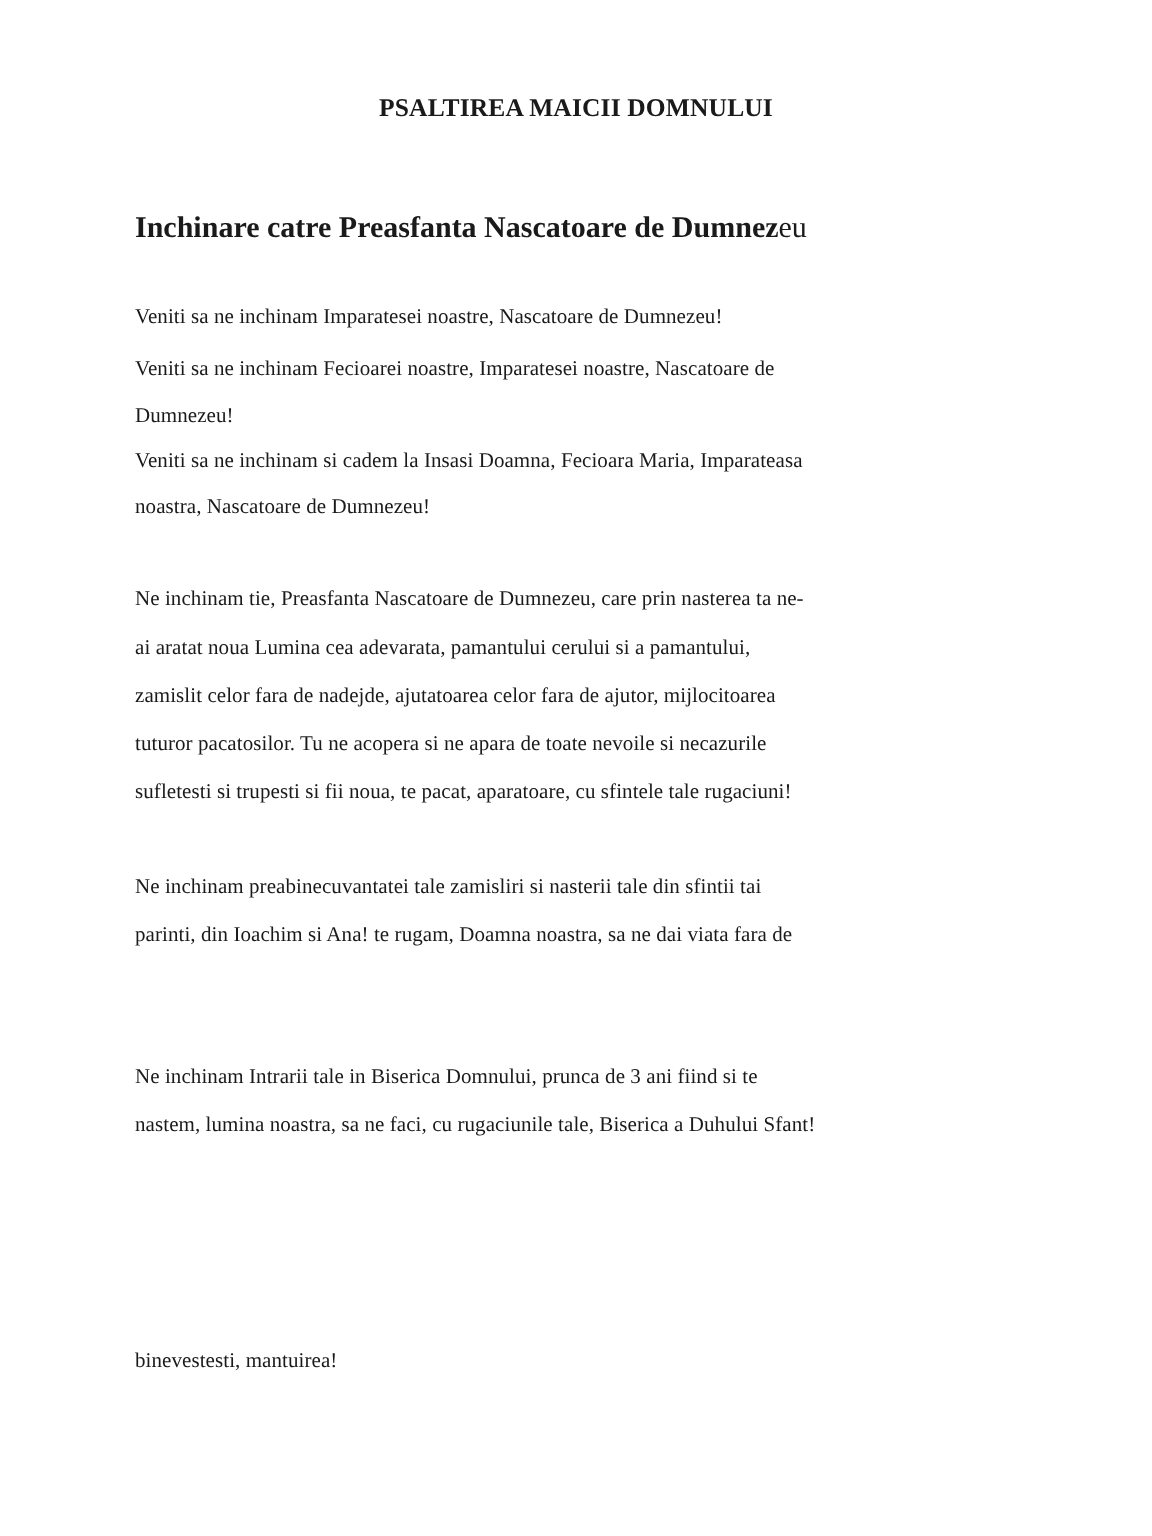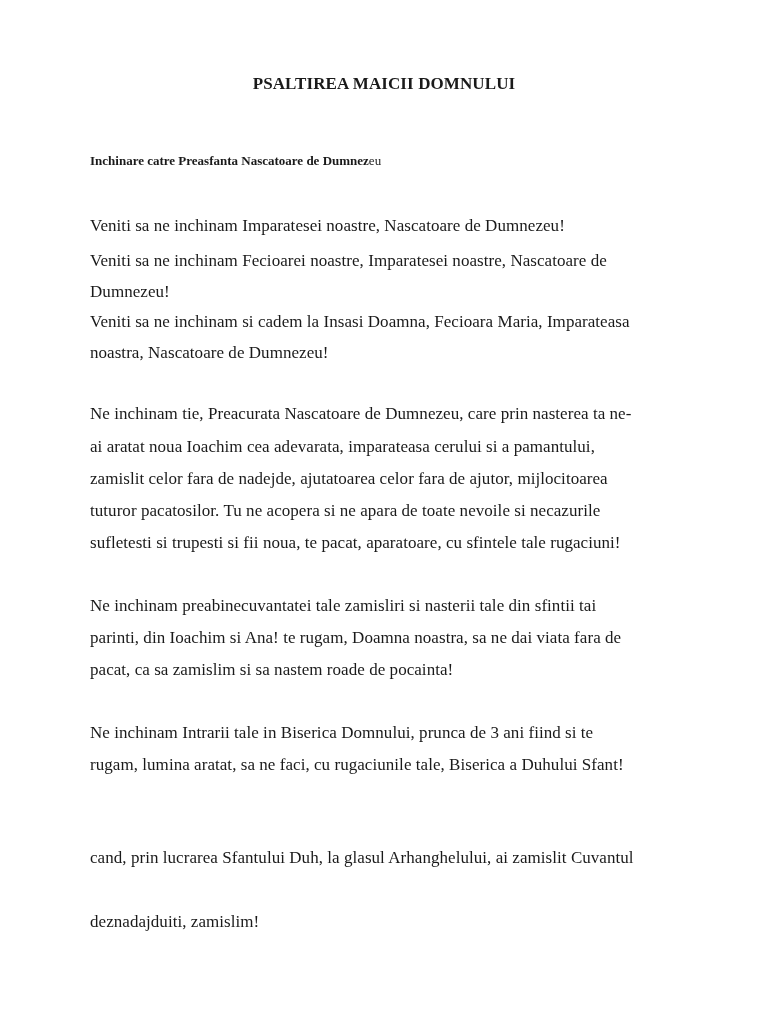--- a/index.html
+++ b/index.html
@@ -1,58 +1,56 @@
 <!DOCTYPE html>
 <html><head>
 <meta charset="utf-8">
 <style>
   html, body { margin: 0; padding: 0; background: #ffffff; }
   body {
     width: 768px; height: 1024px; overflow: hidden; position: relative;
     font-family: "Liberation Serif", "DejaVu Serif", serif;
     color: #1a1a1a;
   }
-  .page { position: absolute; left: 0; top: 16px; width: 768px; height: 832px; font-family: Liberation Serif, serif; }
+  .page { position: absolute; left: 0; top: 4px; width: 768px; height: 832px; font-family: Liberation Serif, serif; }
   .title {
     position: absolute; left: 0; top: 58px; width: 768px; text-align: center;
     font-weight: bold; font-size: 17px; letter-spacing: 0.1px;
   }
   .subtitle {
     position: absolute; left: 90px; top: 137px;
-    font-size: 13px;
+    font-size: 20px;
   }
   .subtitle .b { font-weight: bold; }
   .subtitle .n { font-weight: normal; }
   .line {
-    position: absolute; left: 90px; font-size: 17px; white-space: nowrap;
+    position: absolute; left: 90px; font-size: 14px; white-space: nowrap;
     letter-spacing: 0.05px;
   }
 </style>
 </head>
 <body>
 
 <div class="page">
   <div class="title">PSALTIREA MAICII DOMNULUI</div>
 
   <div class="subtitle"><span class="b">Inchinare catre Preasfanta Nascatoare de Dumnez</span><span class="n">eu</span></div>
 
   <div class="line" style="top:200px">Veniti sa ne inchinam Imparatesei noastre, Nascatoare de Dumnezeu!</div>
   <div class="line" style="top:235px">Veniti sa ne inchinam Fecioarei noastre, Imparatesei noastre, Nascatoare de</div>
   <div class="line" style="top:266px">Dumnezeu!</div>
   <div class="line" style="top:296px">Veniti sa ne inchinam si cadem la Insasi Doamna, Fecioara Maria, Imparateasa</div>
   <div class="line" style="top:327px">noastra, Nascatoare de Dumnezeu!</div>
 
-  <div class="line" style="top:388px">Ne inchinam tie, Preacurata Nascatoare de Dumnezeu, care prin nasterea ta ne-</div>
-  <div class="line" style="top:421px">ai aratat noua Ioachim cea adevarata, imparateasa cerului si a pamantului,</div>
+  <div class="line" style="top:388px">Ne inchinam tie, Preasfanta Nascatoare de Dumnezeu, care prin nasterea ta ne-</div>
+  <div class="line" style="top:421px">ai aratat noua Lumina cea adevarata, pamantului cerului si a pamantului,</div>
   <div class="line" style="top:453px">zamislit celor fara de nadejde, ajutatoarea celor fara de ajutor, mijlocitoarea</div>
   <div class="line" style="top:485px">tuturor pacatosilor. Tu ne acopera si ne apara de toate nevoile si necazurile</div>
   <div class="line" style="top:517px">sufletesti si trupesti si fii noua, te pacat, aparatoare, cu sfintele tale rugaciuni!</div>
 
   <div class="line" style="top:580px">Ne inchinam preabinecuvantatei tale zamisliri si nasterii tale din sfintii tai</div>
   <div class="line" style="top:612px">parinti, din Ioachim si Ana! te rugam, Doamna noastra, sa ne dai viata fara de</div>
-  <div class="line" style="top:644px">pacat, ca sa zamislim si sa nastem roade de pocainta!</div>
 
   <div class="line" style="top:707px">Ne inchinam Intrarii tale in Biserica Domnului, prunca de 3 ani fiind si te</div>
-  <div class="line" style="top:739px">rugam, lumina aratat, sa ne faci, cu rugaciunile tale, Biserica a Duhului Sfant!</div>
+  <div class="line" style="top:739px">nastem, lumina noastra, sa ne faci, cu rugaciunile tale, Biserica a Duhului Sfant!</div>
 
-  <div class="line" style="top:832px">cand, prin lucrarea Sfantului Duh, la glasul Arhanghelului, ai zamislit Cuvantul</div>
-  <div class="line" style="top:896px">deznadajduiti, zamislim!</div>
+  <div class="line" style="top:896px">binevestesti, mantuirea!</div>
 </div>
 
 </body></html>

